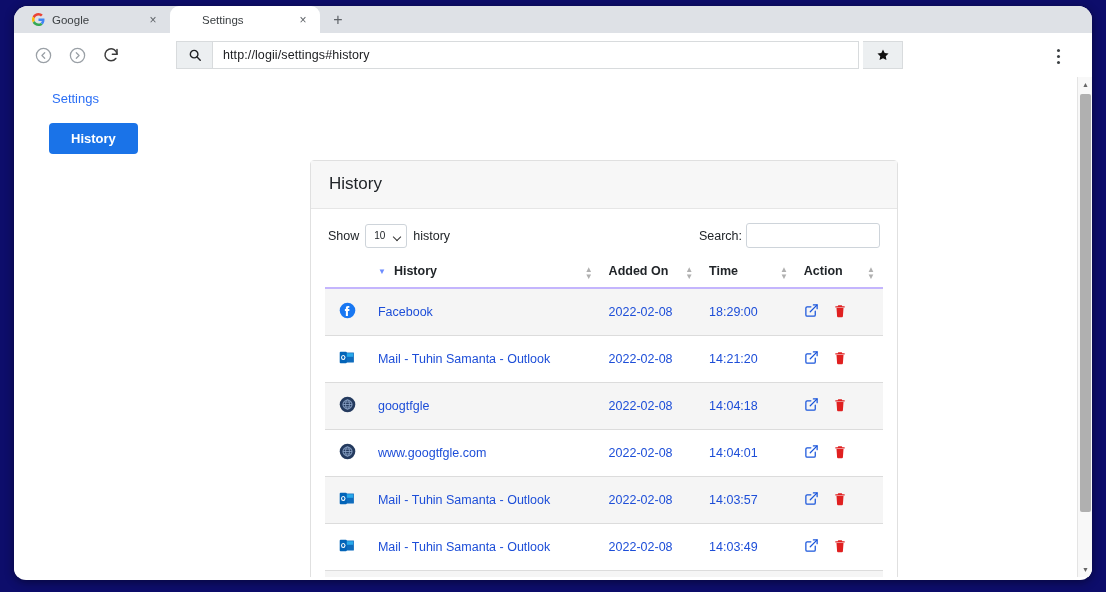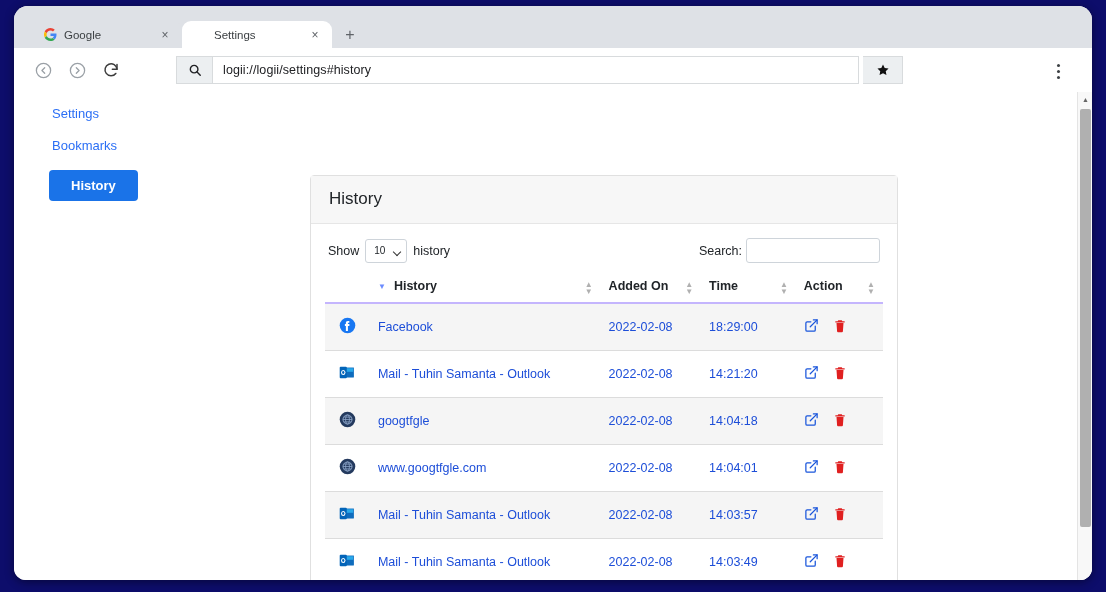--- a/index.html
+++ b/index.html
@@ -20,25 +20,25 @@
     width: 1078px;
     height: 574px;
     background: #ffffff;
     border-radius: 14px 14px 12px 12px;
     overflow: hidden;
     box-shadow: 0 2px 10px rgba(0,0,0,.45);
   }
 
   
   .tabstrip {
-    height: 42px;
+    height: 27px;
     background: #dee1e6;
     display: flex;
-    align-items: flex-end;
-    padding-left: 18px;
+    align-items: flex-start;
+    padding-left: 6px;
     position: relative;
   }
   .tab {
     height: 27px;
     display: flex;
     align-items: center;
     gap: 7px;
     padding: 0 9px 0 11px;
     font-size: 11.5px;
     color: #3c4043;
@@ -388,41 +388,40 @@
       </svg>
     </div>
 
     <div class="omnibox-wrap">
       <div class="omni-search-btn">
         <svg width="14" height="14" viewBox="0 0 24 24" fill="none" stroke="currentColor" stroke-width="2.4" stroke-linecap="round">
           <circle cx="10.5" cy="10.5" r="6.5"></circle>
           <path d="M15.5 15.5L21 21"></path>
         </svg>
       </div>
-      <div class="omni-input">logii://logii/settings#history</div>
+      <div class="omni-input">http://logii/settings#history</div>
     </div>
     <div class="omni-star" style="height:28px;">
       <svg width="14" height="14" viewBox="0 0 24 24" fill="#111">
         <path d="M12 2.5l2.9 6 6.6.9-4.8 4.6 1.2 6.5L12 17.4 6.1 20.5l1.2-6.5L2.5 9.4l6.6-.9z"></path>
       </svg>
     </div>
 
     <div class="menu-dots">
       <i></i>
         <i></i>
         <i></i>
     </div>
   </div>
 
   <div class="viewport">
     <div class="page">
 
       <div class="sidebar">
         <a class="side-link">Settings</a>
-        <a class="side-link">Bookmarks</a>
         <span class="side-active">History</span>
       </div>
 
       <div class="card">
         <div class="card-header">History</div>
         <div class="card-body">
 
           <div class="table-controls">
             <div class="show-entries">
               <span>Show</span>

